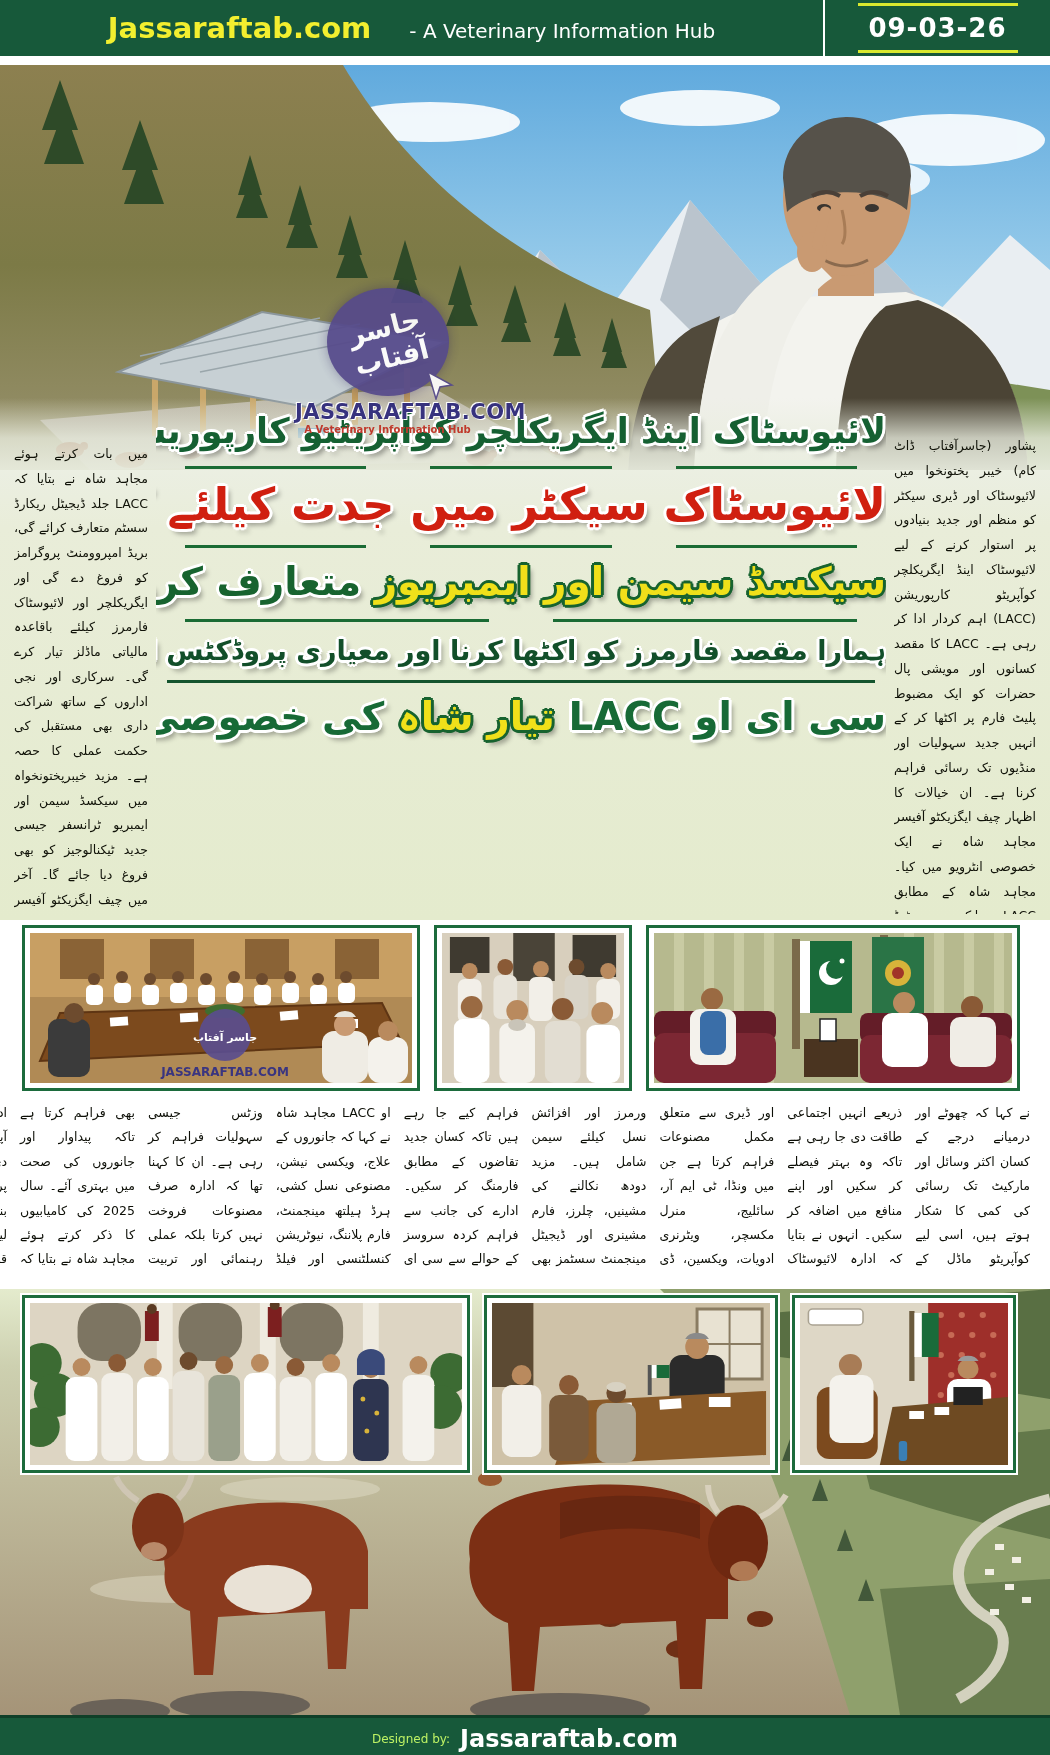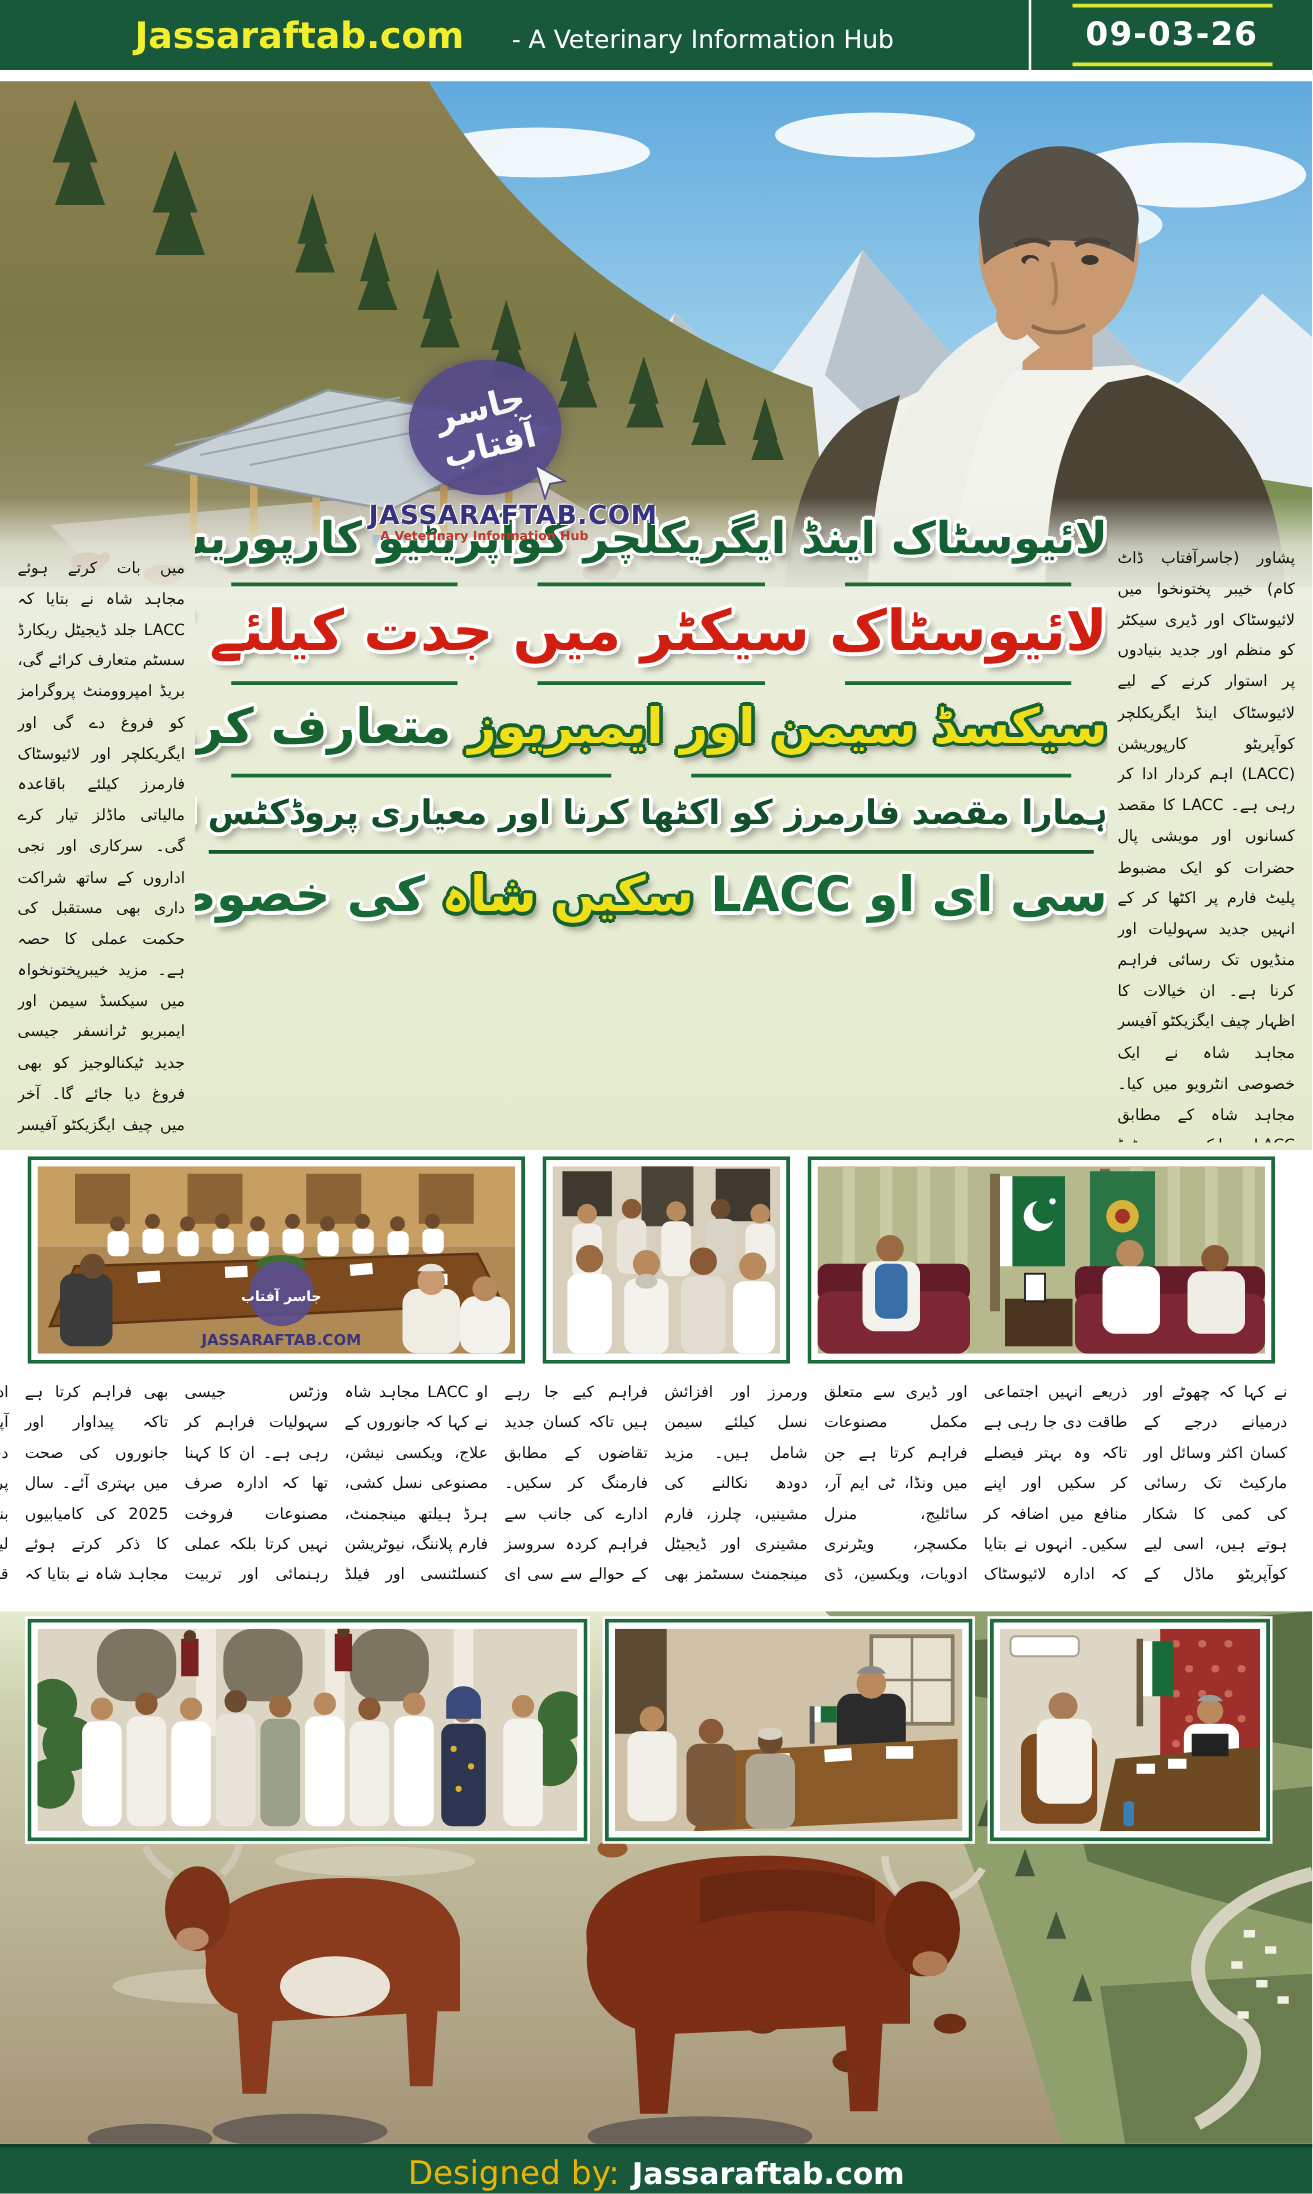--- a/index.html
+++ b/index.html
@@ -102,21 +102,21 @@
   
   .bottom-scene { position:relative; height:426px; margin-top:0; }
   .bottom-scene > svg { display:block; width:100%; height:100%; }
   .photo-row-2 { position:absolute; left:0; right:0; top:6px; height:178px; z-index:5; }
 
   
   .designer-bar {
     height:45px; background:#17593a; border-top:3px solid #0f3f28;
     display:flex; align-items:center; justify-content:center; gap:10px;
   }
-  .designed-by { color:#eab308; font-size:26px; }
+  .designed-by { color:#bef264; font-size:12px; }
   .studio { color:#ffffff; font-size:24px; font-weight:bold; }
   .services { color:#ffffff; font-size:17px; }
 </style>
 </head>
 <body>
 
 <div class="page">
 
   <header class="masthead">
     <div class="masthead-center">
@@ -256,21 +256,21 @@
         <span class="rest ow">متعارف کروائیں گے</span>
       </div>
       <div class="divider two">
           <span class="seg"></span>
           <span class="seg"></span>
         </div>
       <div class="hl hl-4 ow">ہمارا مقصد فارمرز کو اکٹھا کرنا اور معیاری پروڈکٹس اور سروسز فراہم کرنا ہے</div>
       <div class="divider-full"></div>
       <div class="hl hl-5">
         <span class="pre ow">سی ای او LACC</span>
-        <span class="name og">سکیں شاہ</span>
+        <span class="name og">تیار شاہ</span>
         <span class="post ow">کی خصوصی گفتگو</span>
       </div>
     </div>
     <div class="side-col right">پشاور (جاسرآفتاب ڈاٹ کام) خیبر پختونخوا میں لائیوسٹاک اور ڈیری سیکٹر کو منظم اور جدید بنیادوں پر استوار کرنے کے لیے لائیوسٹاک اینڈ ایگریکلچر کوآپریٹو کارپوریشن (LACC) اہم کردار ادا کر رہی ہے۔ LACC کا مقصد کسانوں اور مویشی پال حضرات کو ایک مضبوط پلیٹ فارم پر اکٹھا کر کے انہیں جدید سہولیات اور منڈیوں تک رسائی فراہم کرنا ہے۔ ان خیالات کا اظہار چیف ایگزیکٹو آفیسر مجاہد شاہ نے ایک خصوصی انٹرویو میں کیا۔ مجاہد شاہ کے مطابق LACC ایک رجسٹرڈ کوآپریٹو ادارہ ہے جس کے 16 ہزار سے زائد ممبران صوبے بھر میں موجود ہیں۔ انہوں</div>
   </section>
 
   <div class="photo-row photo-row-1">
     <figure class="photo ph-a">
       <svg viewBox="0 0 382 150" preserveAspectRatio="none">
         <rect width="382" height="64" fill="#c89f63"></rect>

